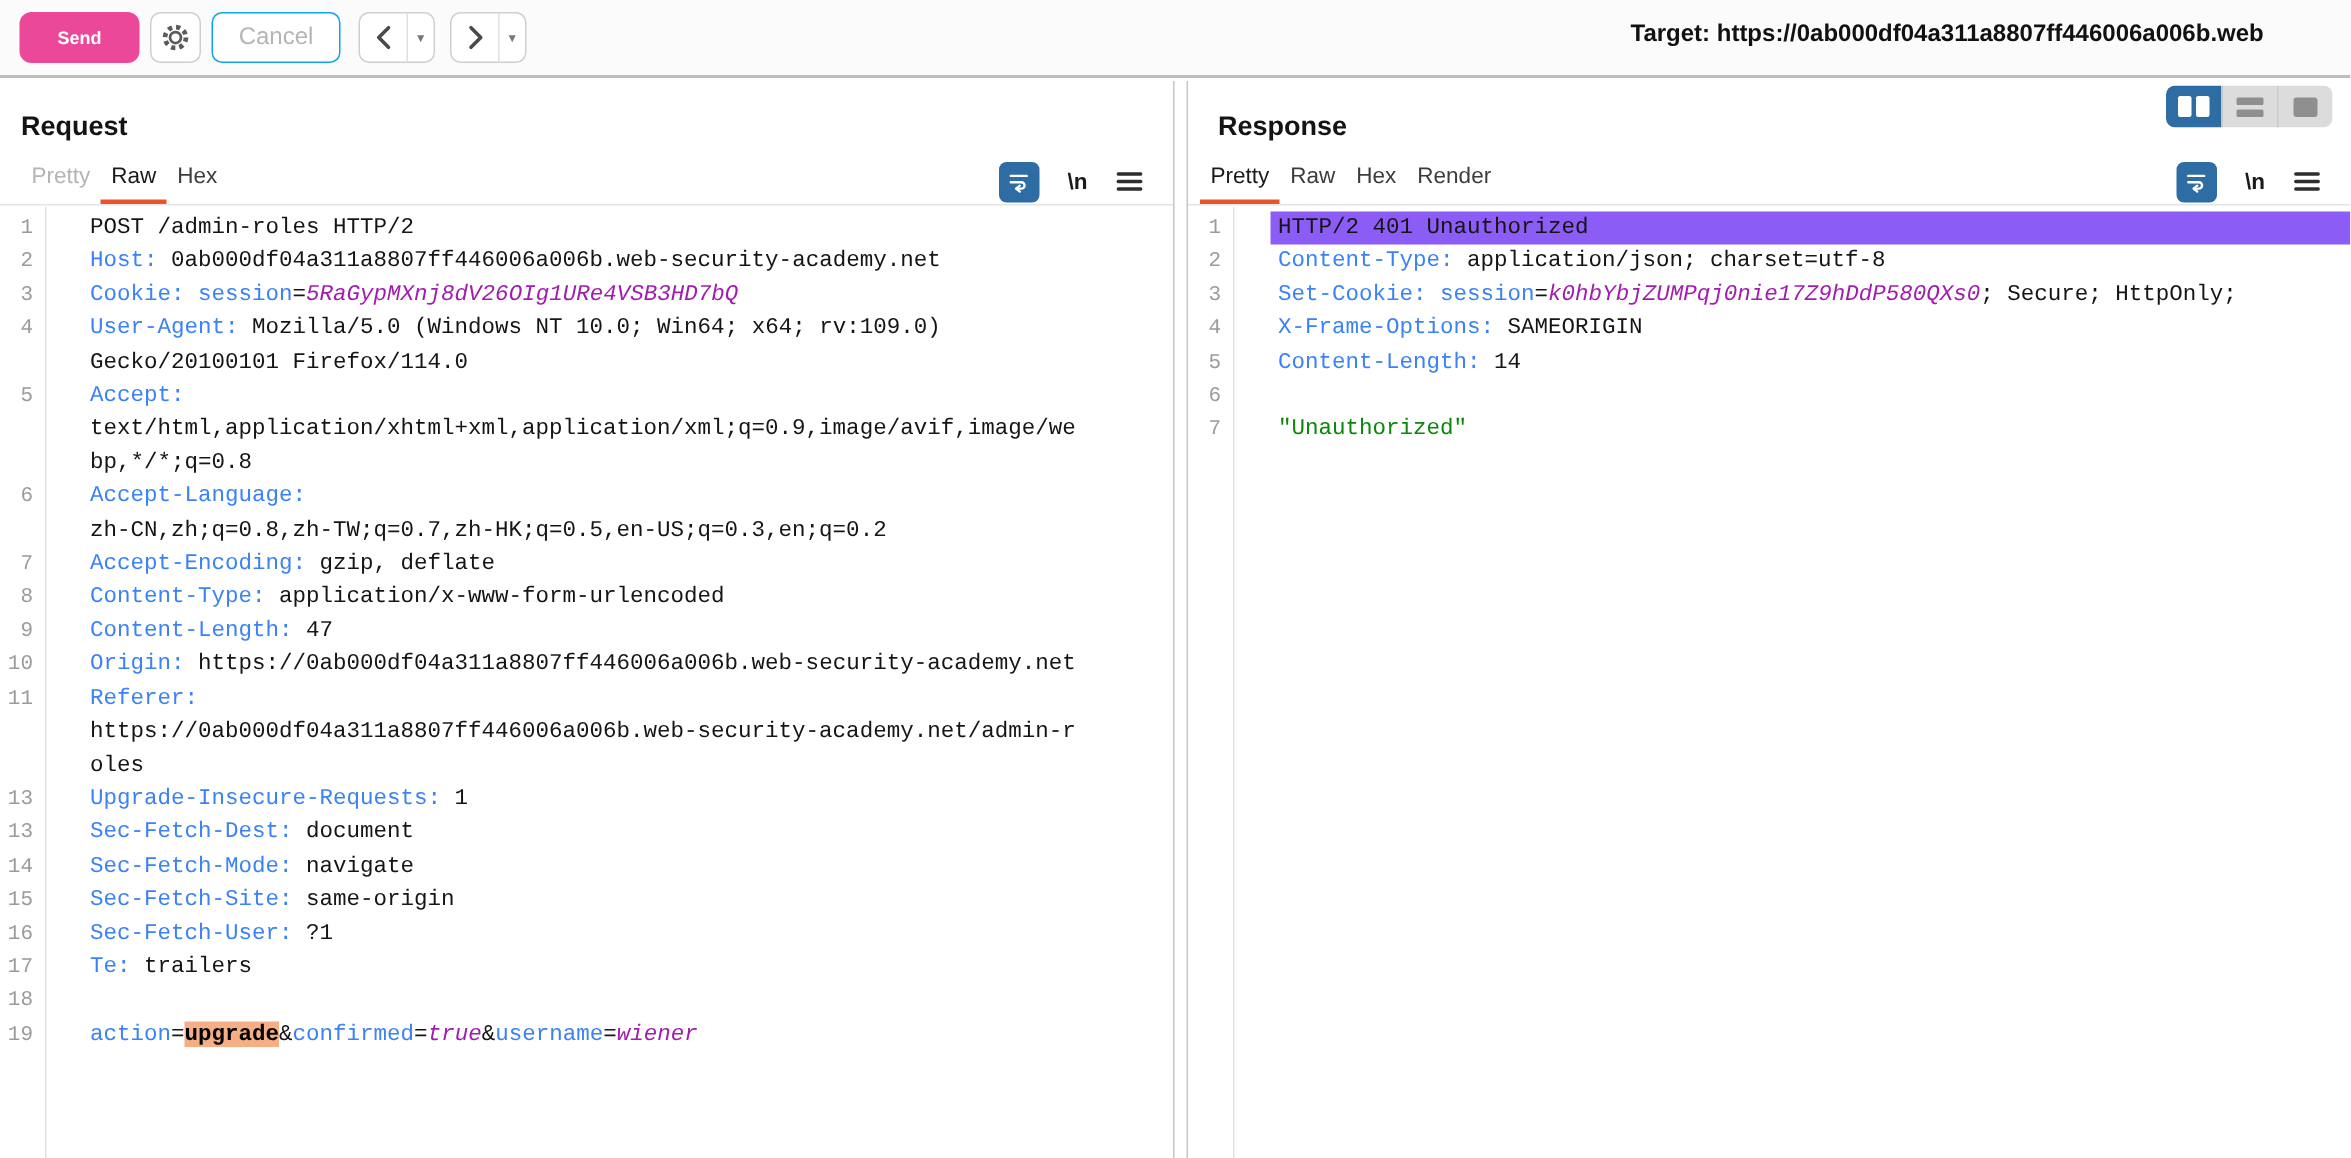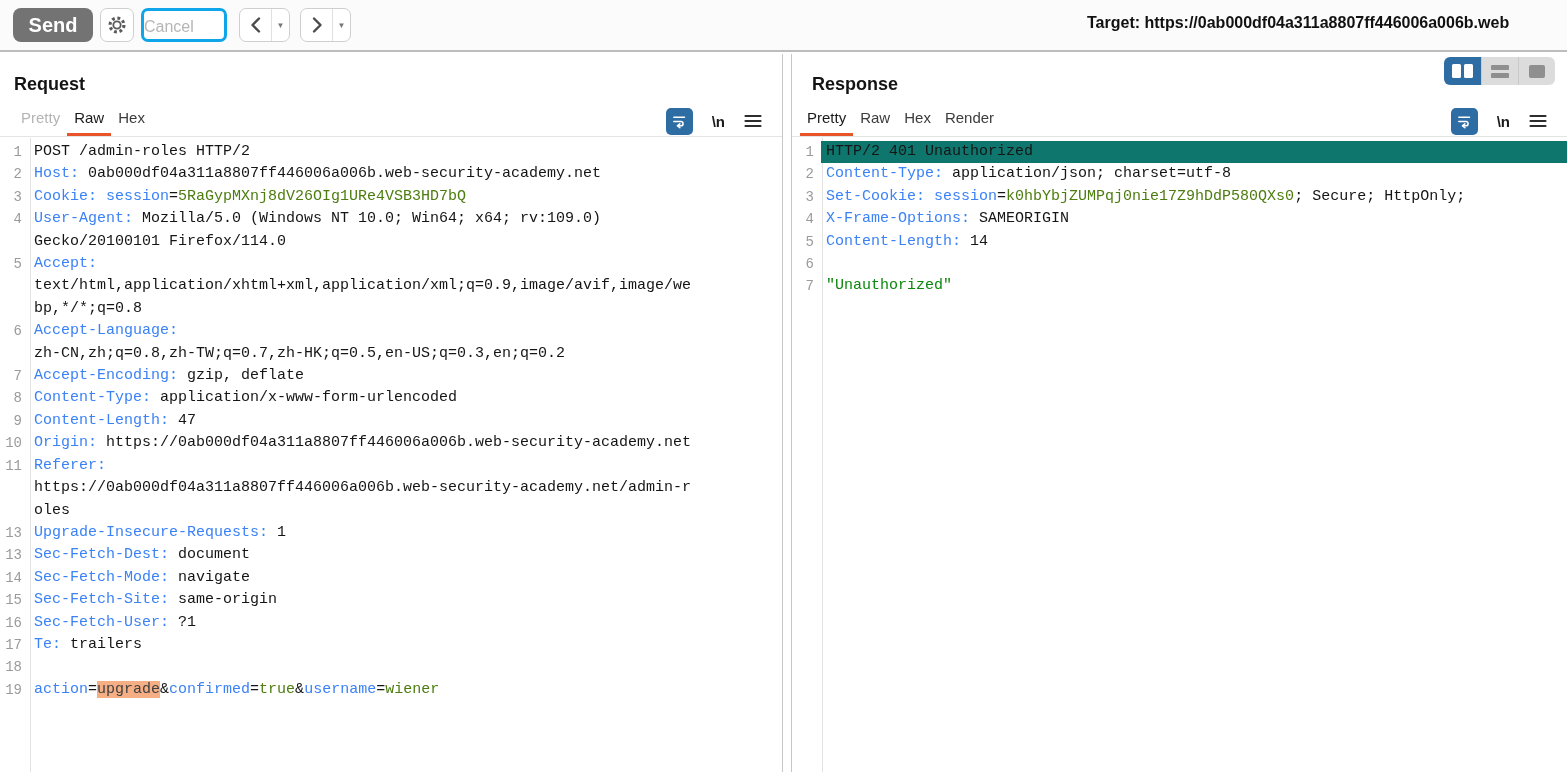--- a/index.html
+++ b/index.html
@@ -5,28 +5,28 @@
   * { box-sizing: border-box; margin: 0; padding: 0; }
   html,body { width:1567px; height:772px; }
   body {
     font-family: "Liberation Sans", sans-serif;
     background:#ffffff; position:relative; overflow:hidden; color:#1a1a1a;
   }
   
   .toolbar { position:absolute; top:0; left:0; width:1567px; height:52px;
     background:#fbfbfb; border-bottom:2px solid #bdbdbd; overflow:hidden; white-space:nowrap; }
   .btn-send { position:absolute; left:13px; top:8px; width:80px; height:34px;
-    background:#737373; border-radius:8px; color:#fff; font-weight:700; font-size:20px;
+    background:#ec4899; border-radius:8px; color:#fff; font-weight:700; font-size:12px;
     text-align:center; line-height:34px; cursor:pointer; }
   .btn-gear { position:absolute; left:100px; top:8px; width:34px; height:34px;
     border:1px solid #cfcfcf; border-radius:7px; background:#fff;
     display:flex; align-items:center; justify-content:center; cursor:pointer; }
   .btn-cancel { position:absolute; left:141px; top:8px; width:86px; height:34px;
-    border:3px solid #0ea5e9; border-radius:7px; background:#fff; color:#b5b5b5;
-    font-size:16px; text-align:left; line-height:32px; }
+    border:1px solid #0ea5e9; border-radius:7px; background:#fff; color:#b5b5b5;
+    font-size:16px; text-align:center; line-height:32px; }
   .nav-group { position:absolute; top:8px; height:34px; width:51px;
     border:1px solid #cfcfcf; border-radius:7px; background:#fff; display:flex; overflow:hidden; }
   .nav-prev { left:239px; } .nav-next { left:300px; }
   .nav-arrow { flex:1; display:flex; align-items:center; justify-content:center; cursor:pointer; }
   .nav-caret { width:18px; border-left:1px solid #e0e0e0; display:flex; align-items:center;
     justify-content:center; font-size:8px; color:#777; cursor:pointer; }
   .target-label { position:absolute; left:1087px; top:14px; font-weight:700; font-size:16px; color:#111; }
 
   
   .panel { position:absolute; top:54px; bottom:0; background:#fff; }
@@ -63,26 +63,26 @@
   .hbar { width:18px; height:5px; background:#8f8f8f; border-radius:1px; }
   .sqr { width:16px; height:13px; background:#8f8f8f; border-radius:2px; }
 
   
   .editor { position:absolute; top:84px; left:0; right:0; bottom:0; padding-top:3px;
     font-family:"Liberation Mono", monospace; font-size:15px; line-height:22.4px;
     color:#151515; overflow:hidden; }
   .gutter-sep { position:absolute; left:30px; top:0; bottom:0; width:1px; background:#e2e2e2; }
   .code-row { display:flex; position:relative; }
   .row-num { flex:0 0 29px; padding-right:7px; text-align:right; color:#9b9b9b; font-size:14px; }
-  .row-text { flex:1; padding-left:5px; white-space:pre; }
-  .row-hl .row-text { background:#0f766e; }
+  .row-text { flex:1; padding-left:5px; white-space:pre;margin-left:26px; }
+  .row-hl .row-text { background:#8b5cf6; }
   .seg-h { color:#3b82f6; }
   .seg-t { color:#151515; }
-  .seg-r { color:#4d7c0f; }
-  .seg-hl { color:#404040; background:#f6ae85; }
+  .seg-r { color:#a21caf;font-style:italic; }
+  .seg-hl { color:#000000; background:#f6ae85;font-weight:bold; }
   .seg-g { color:#0c870c; }
 </style>
 </head>
 <body>
 
 <div class="toolbar">
   <div class="btn-send">Send</div>
   <div class="btn-gear">
     <span style="display:flex;">
       <svg width="22" height="22" viewBox="0 0 24 24" fill="none">

